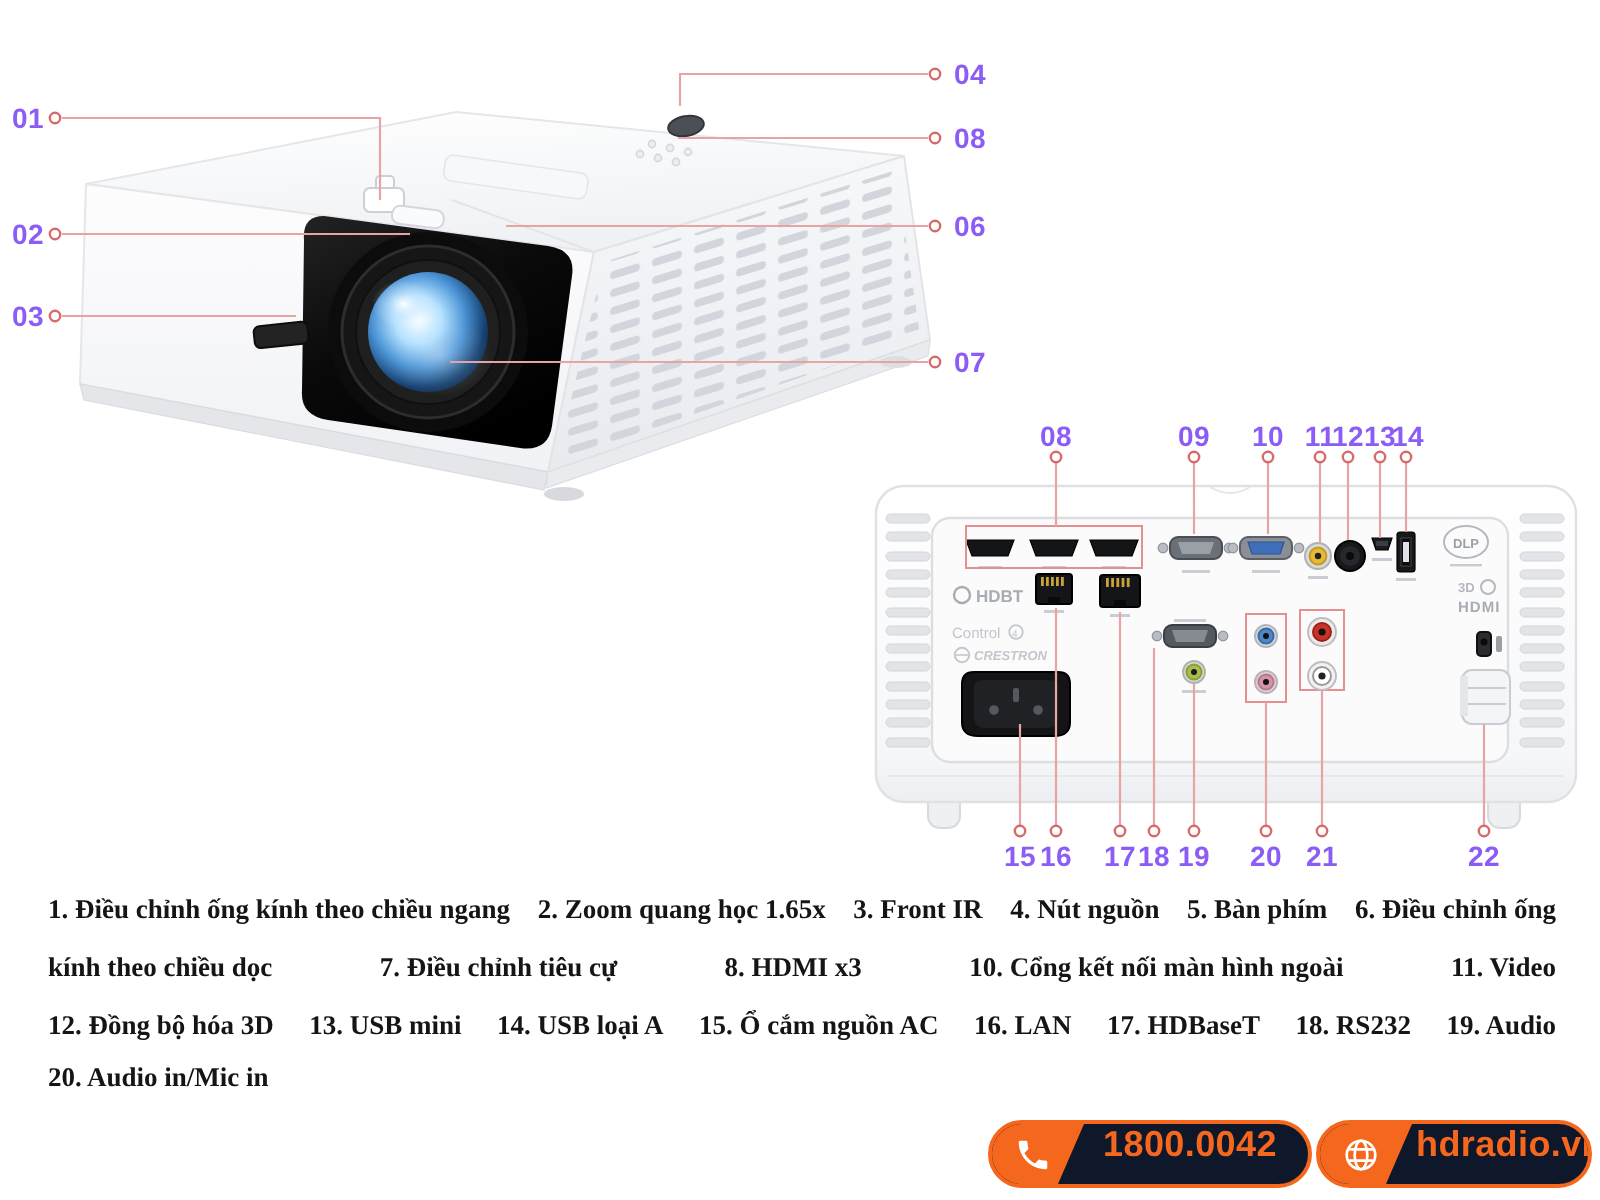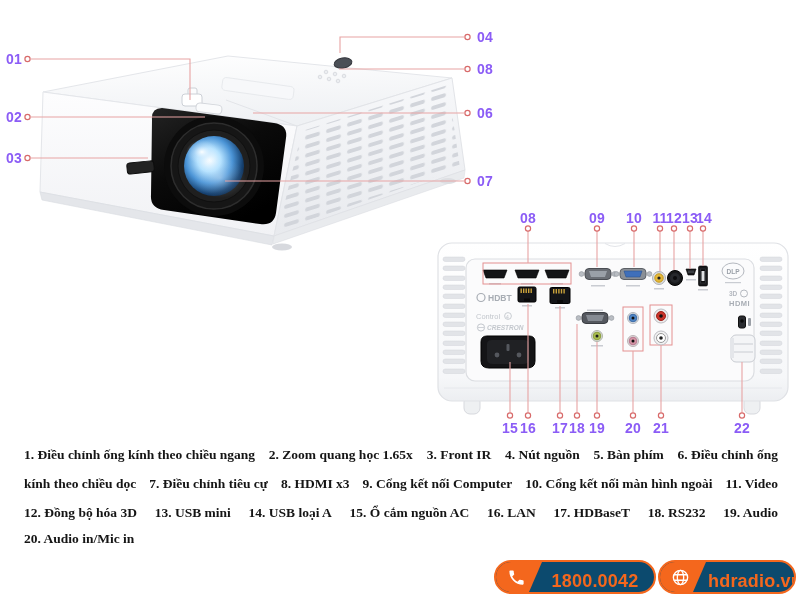--- a/index.html
+++ b/index.html
@@ -11,21 +11,21 @@
   .co{position:absolute;width:22px;text-align:center;font:700 14px "Liberation Sans","DejaVu Sans",sans-serif;
       color:#8b5cf6;line-height:16px;letter-spacing:.2px;}
   .co.sm{width:20px;}
   
   .legend{position:absolute;left:24px;top:440px;width:754px;
           font:700 13.5px "Liberation Serif","DejaVu Serif",serif;color:#151515;}
   .legend-row{display:flex;justify-content:space-between;align-items:center;height:29px;white-space:nowrap;}
   .legend-row.last{justify-content:flex-start;gap:38px;height:24px;}
   
   .pill{position:absolute;top:560px;height:34px;box-sizing:border-box;border:2px solid #f4671d;
-        border-radius:18px;background:#0c4a6e;display:flex;align-items:flex-end;overflow:hidden;}
+        border-radius:18px;background:#0f172a;display:flex;align-items:flex-start;overflow:hidden;}
   .pill-ico{height:100%;background:#f4671d;display:flex;align-items:center;
             padding:0 16px 0 11px;clip-path:polygon(0 0,100% 0,calc(100% - 13px) 100%,0 100%);}
   .pill-txt{flex:1;text-align:center;color:#f4671d;font:700 18px "Liberation Sans","DejaVu Sans",sans-serif;
             padding:0 8px 0 2px;letter-spacing:.2px;}
 </style>
 </head>
 <body>
 
 <div class="stage">
 
@@ -400,21 +400,20 @@
         <span>2. Zoom quang học 1.65x</span>
         <span>3.  Front IR</span>
         <span>4. Nút nguồn</span>
         <span>5. Bàn phím</span>
         <span>6. Điều chỉnh ống</span>
       </div>
     <div class="legend-row">
         <span>kính theo chiều dọc</span>
         <span>7. Điều chỉnh tiêu cự</span>
         <span>8. HDMI x3</span>
-        <span>9. Cổng kết nối Computer</span>
         <span>10. Cổng kết nối màn hình ngoài</span>
         <span>11. Video</span>
       </div>
     <div class="legend-row">
         <span>12. Đồng bộ hóa 3D</span>
         <span>13. USB mini</span>
         <span>14. USB loại A</span>
         <span>15. Ổ cắm nguồn AC</span>
         <span>16. LAN</span>
         <span>17. HDBaseT</span>

